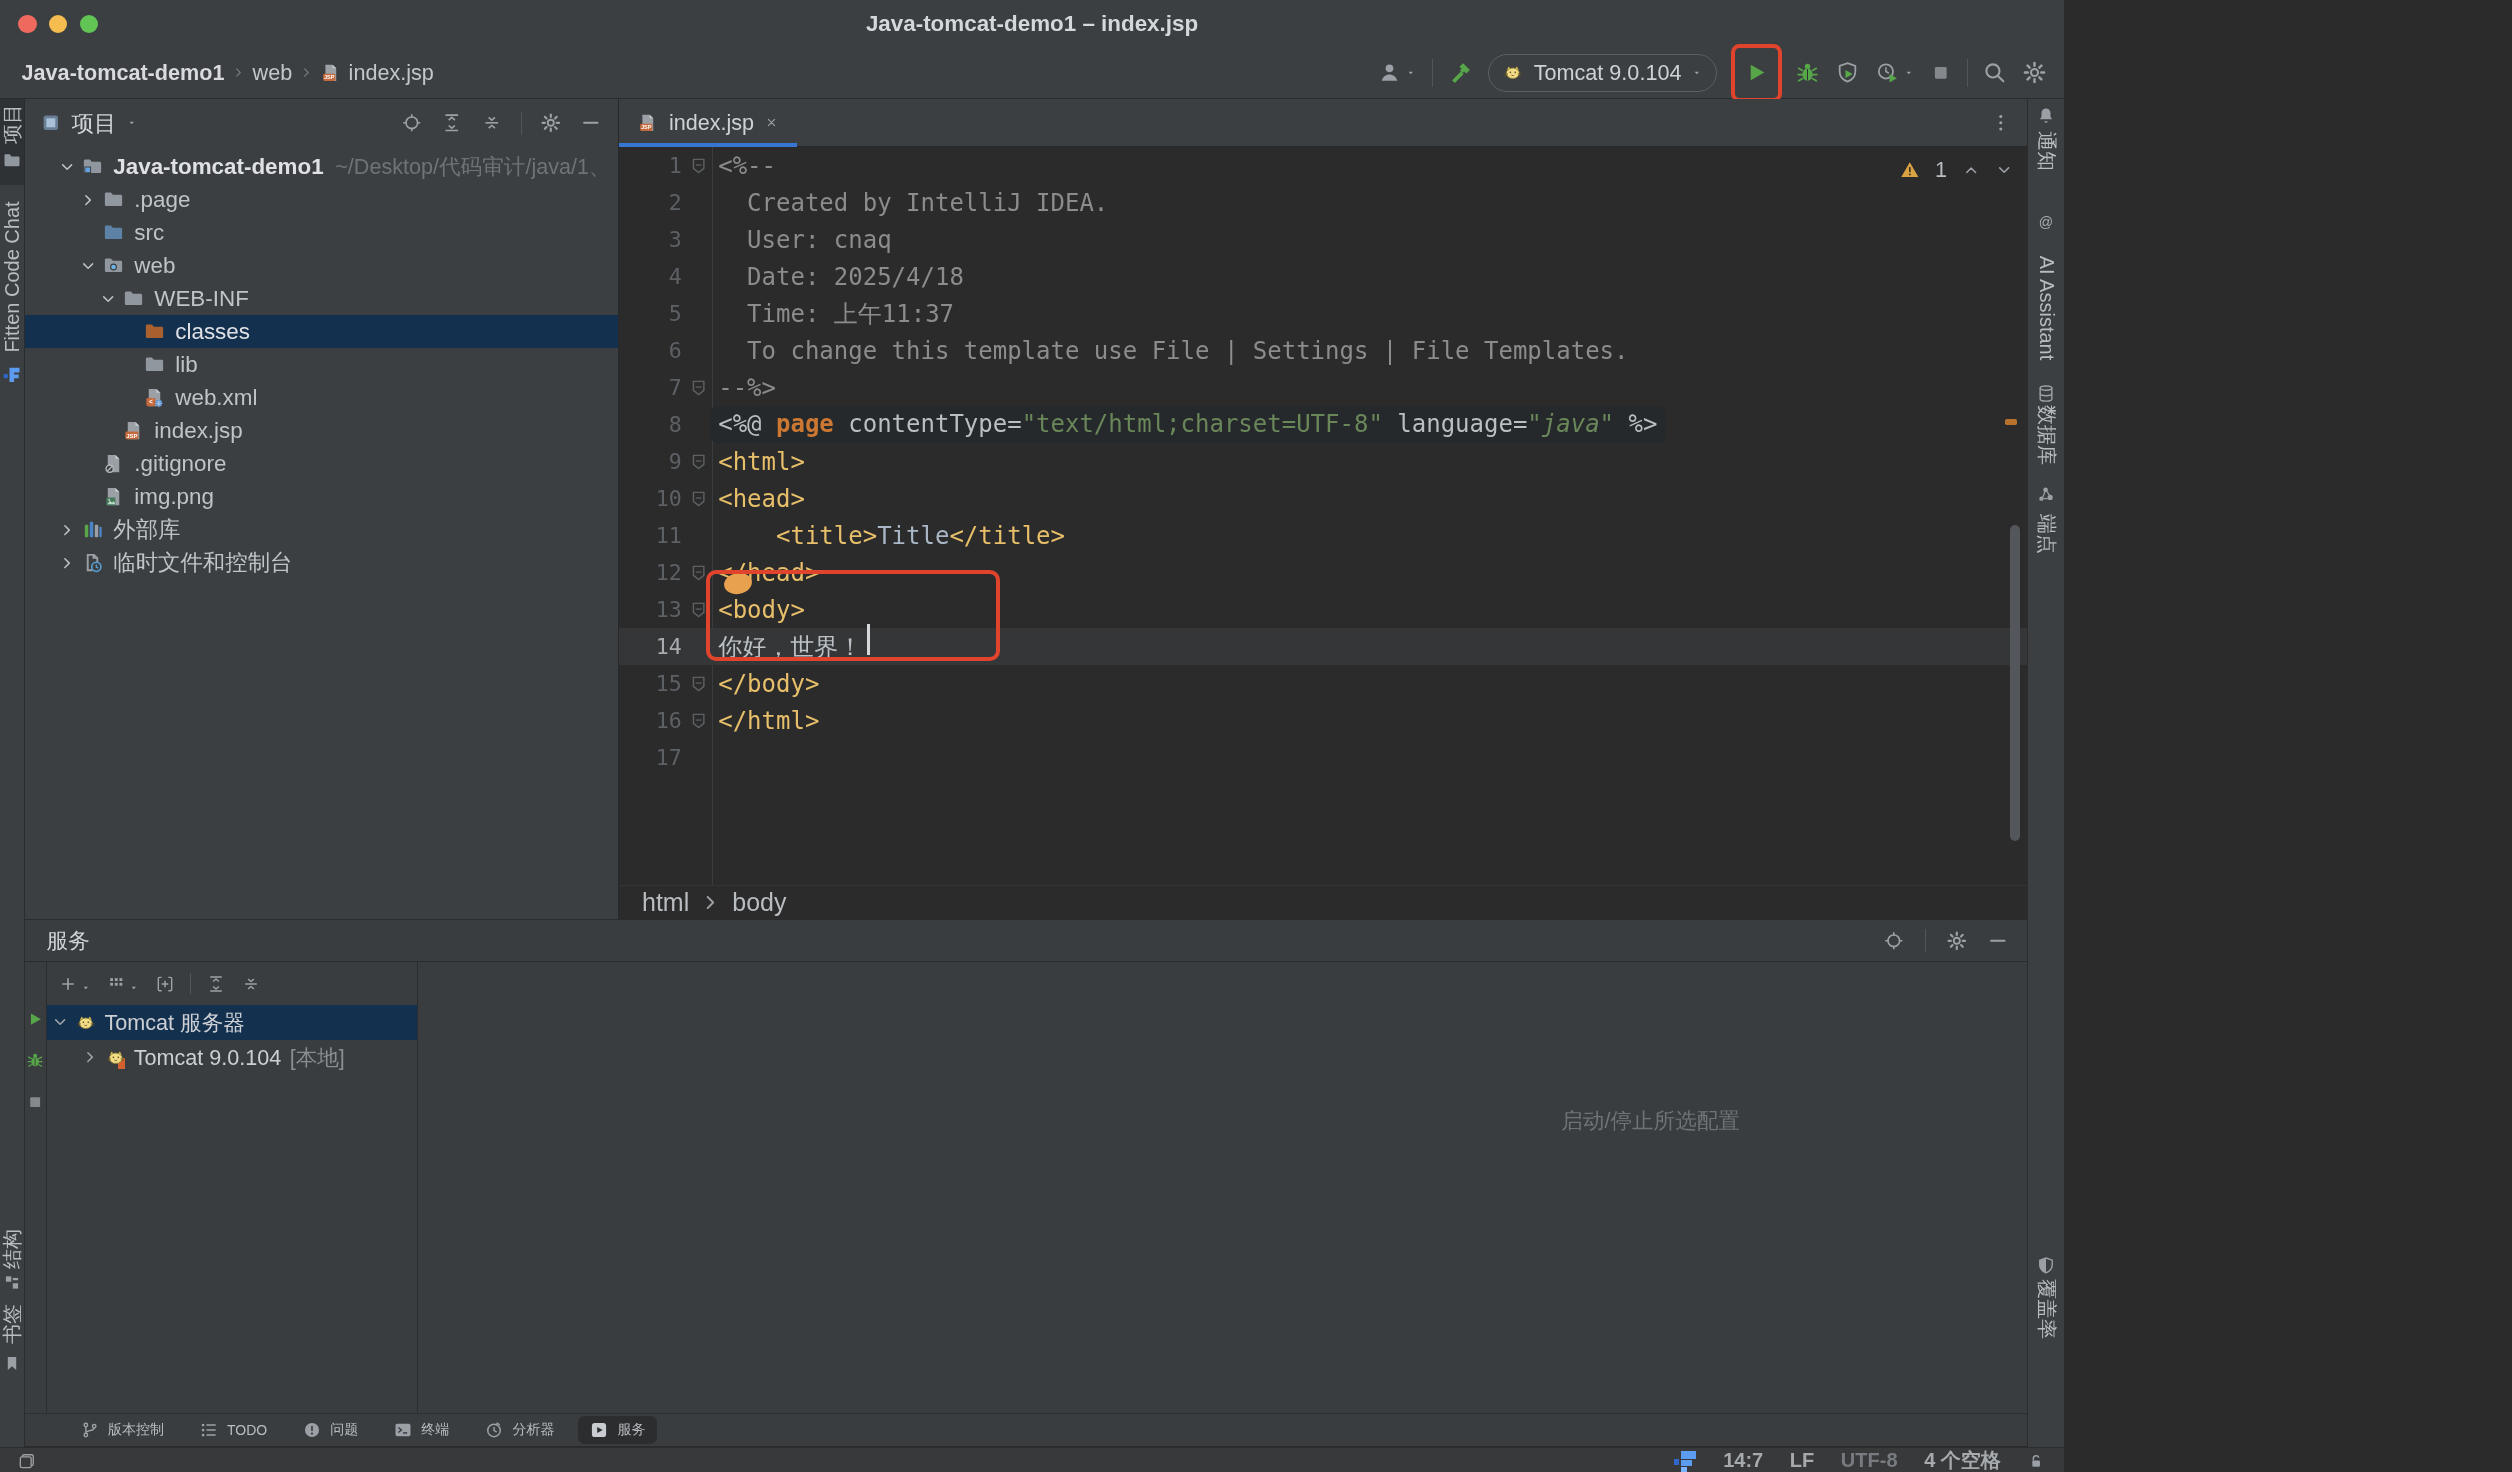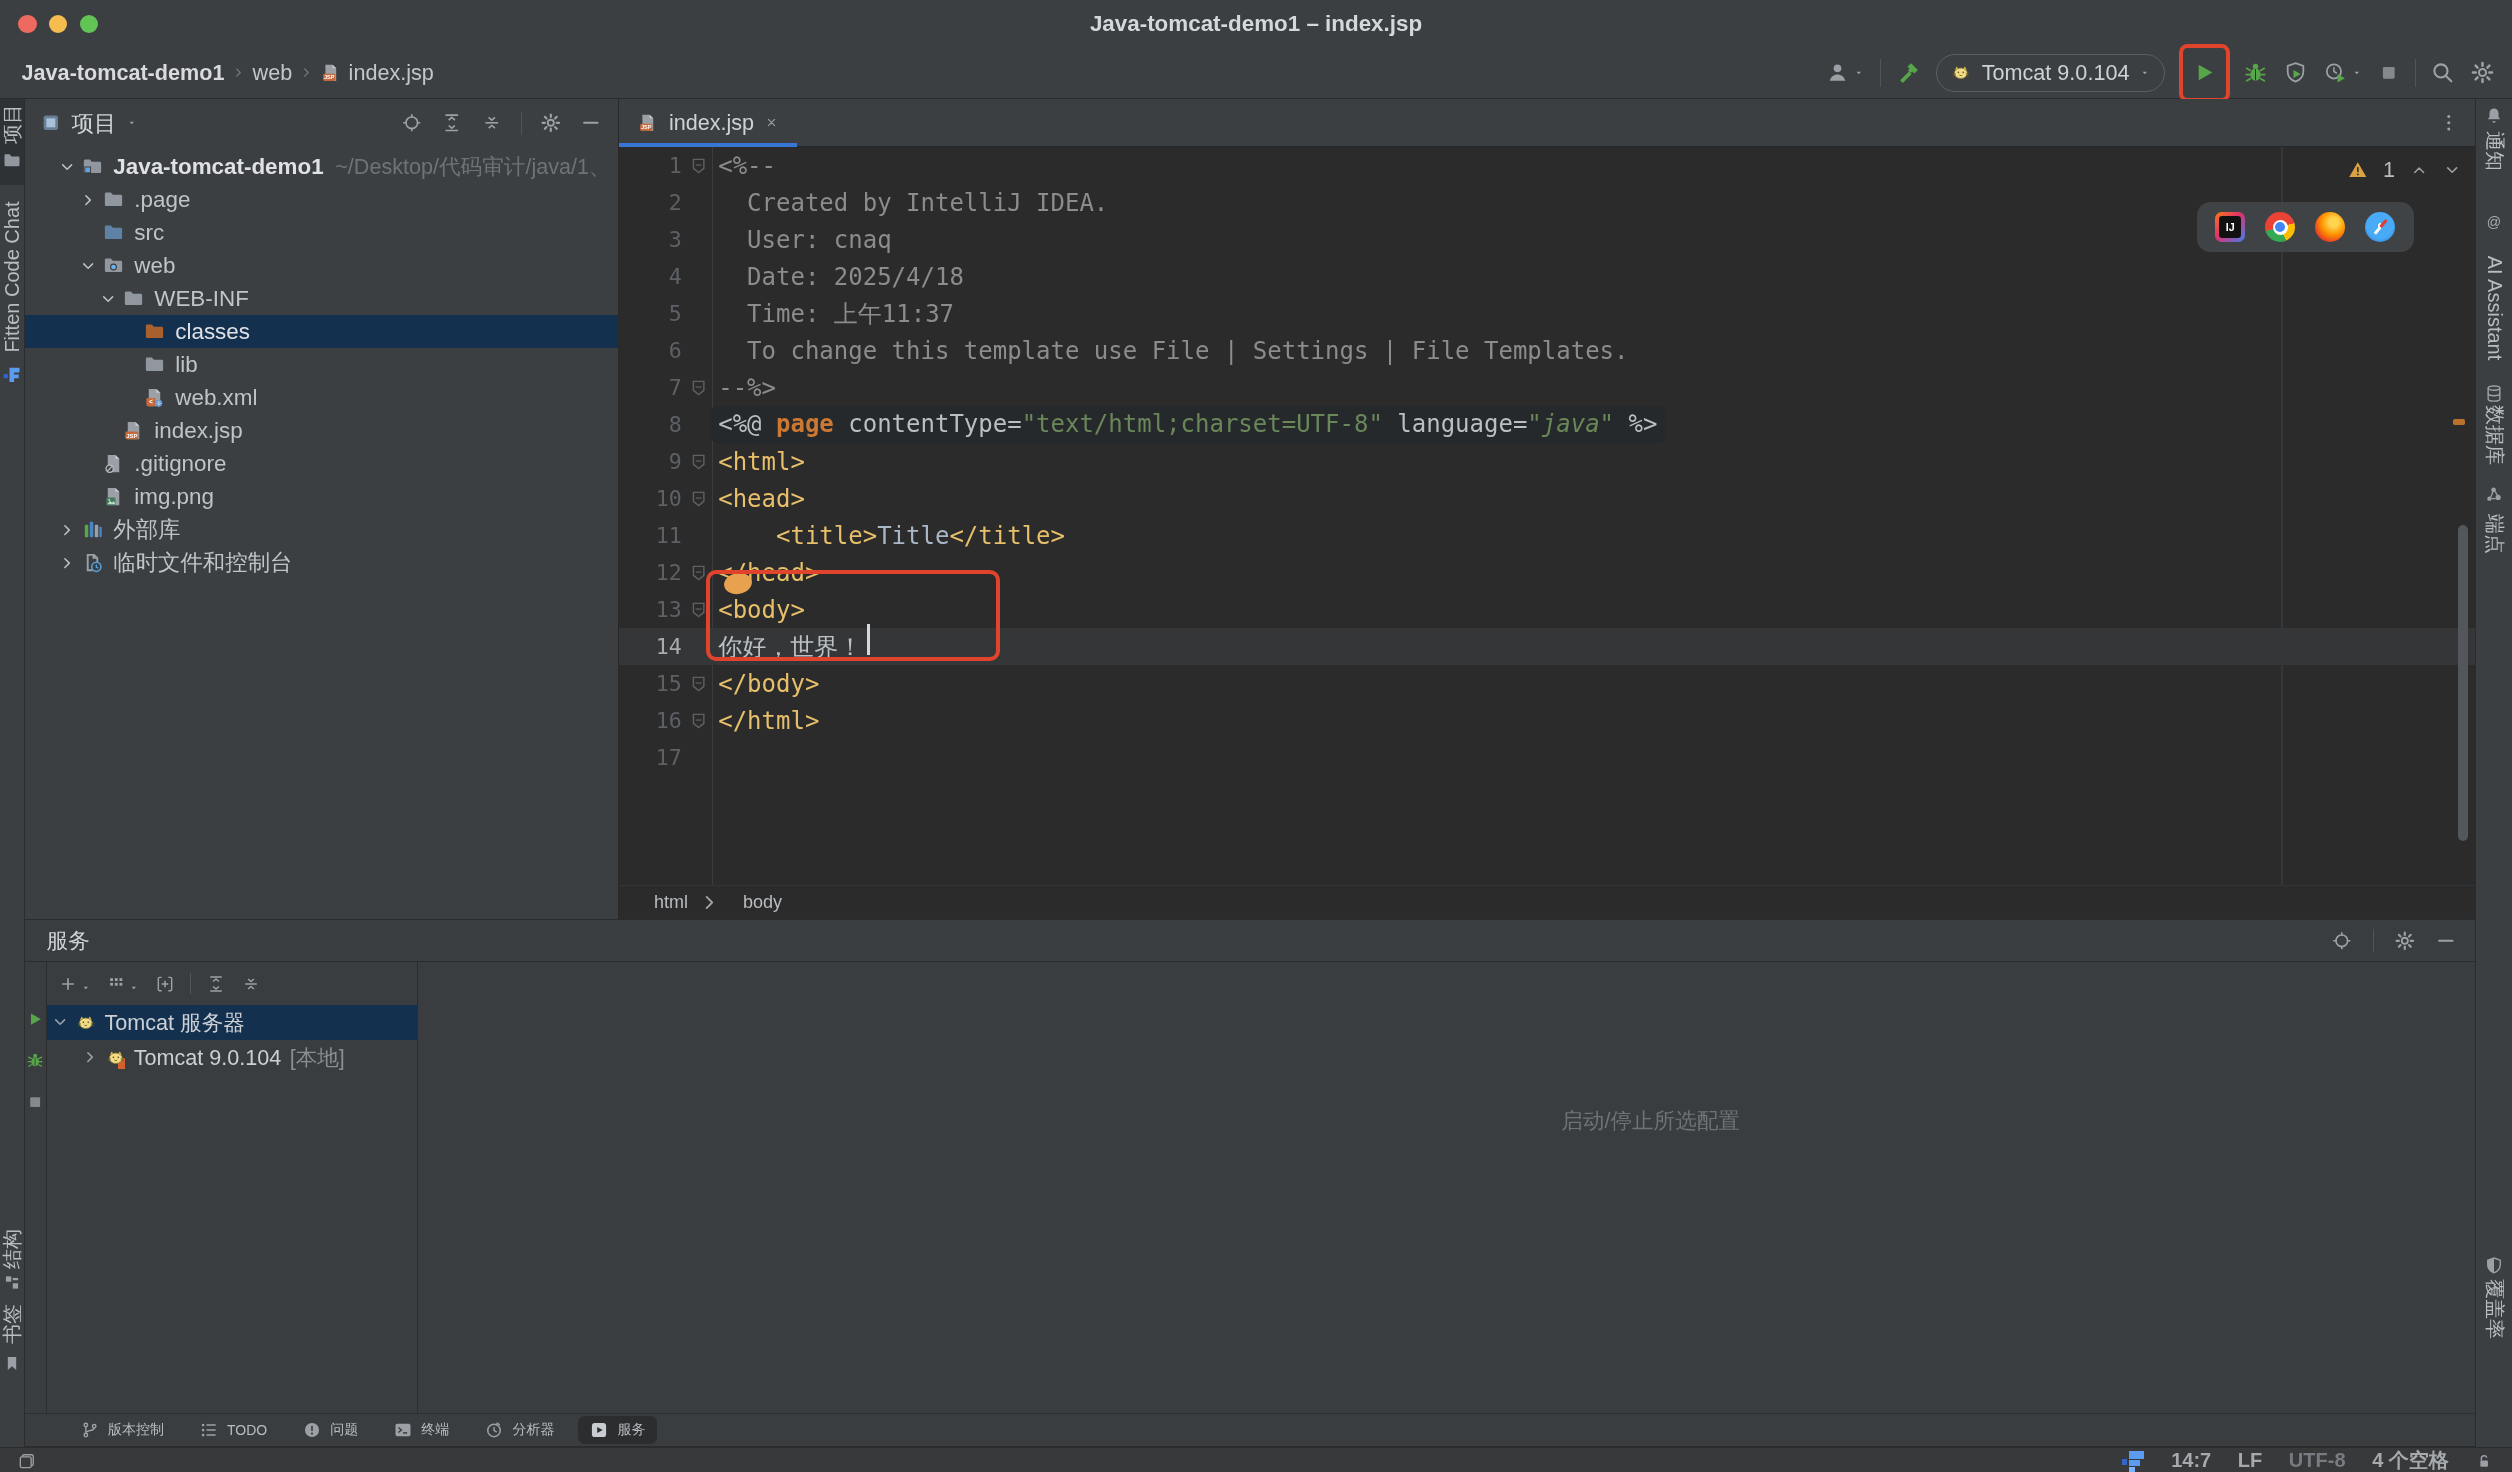--- a/index.html
+++ b/index.html
@@ -1,17 +1,17 @@
 <!DOCTYPE html>
 <html style="font-size:13.3px"><head>
 <meta charset="utf-8">
 <style>
   html,body{margin:0;padding:0;background:#2b2b2b;}
   *{box-sizing:border-box;}
-  #app{position:relative;width:2512px;height:1472px;background:#2b2b2b;
+  #app{position:relative;width:2064px;height:1472px;background:#2b2b2b;
        font-family:"Liberation Sans",sans-serif;color:#bcc0c4;overflow:hidden;}
   svg.i{display:block;}
   .ic{display:inline-flex;align-items:center;justify-content:center;color:#9da1a5;}
   .ic svg{width:23px;height:23px;}
   .ic.s22 svg{width:18.3px;height:18.3px}
   .ic.s24 svg{width:20px;height:20px}
   .ic.s26 svg{width:21.6px;height:21.6px}
   .ic.s30 svg{width:25px;height:25px}
   .ic.s18 svg{width:15px;height:15px}
   .ic.s14 svg{width:11.6px;height:11.6px}
@@ -110,21 +110,21 @@
   .b-chrome::before{content:'';position:absolute;left:7.5px;top:7.5px;width:15px;height:15px;border-radius:50%;background:#fff;}
   .b-chrome::after{content:'';position:absolute;left:10px;top:10px;width:10px;height:10px;border-radius:50%;background:#4285f4;}
   .b-firefox{background:radial-gradient(circle at 62% 35%,#ffd54d 0 16%,#ff9400 45%,#e3322a 78%,#b5121b 100%);}
   .b-safari{background:radial-gradient(circle at 50% 45%,#e8f6ff 0 10%,#49aaf6 11% 58%,#1b6fd0 100%);}
   .b-safari::after{content:'';position:absolute;left:13.3px;top:5.8px;width:3.3px;height:18.3px;
                    background:linear-gradient(#e23b30 50%,#f5f7fa 50%);transform:rotate(40deg);}
   .scrollthumb{position:absolute;right:6.6px;top:378px;width:10px;height:316px;border-radius:5px;background:#53565a;}
   .stripe-warn{position:absolute;right:10px;top:272px;width:12.5px;height:5.8px;background:#b8722e;border-radius:1.7px;}
   .bcbar{height:34px;flex:none;background:#2b2b2b;border-top:0.8px solid #323537;
          display:flex;align-items:center;gap:10px;padding-left:23px;}
-  .bcitem{font-size:18px;color:#b9bdc1;margin-left:12px;}
+  .bcitem{font-size:25px;color:#b9bdc1;}
 
   
   .services{height:494px;flex:none;background:#3a3d3f;border-top:0.8px solid #2a2c2e;
             display:flex;flex-direction:column;}
   .svchead{height:42px;flex:none;display:flex;align-items:center;padding:0 18.3px 0 21.6px;
            border-bottom:0.8px solid #2a2c2e;}
   .svchead .stitle{font-size:21.6px;color:#d0d3d6;}
   .svchead .hicons{margin-left:auto;display:flex;align-items:center;gap:20px;}
   .svcbody{flex:1;display:flex;min-height:0;}
   .svcleft{width:21.6px;flex:none;border-right:0.8px solid #2a2c2e;display:flex;flex-direction:column;

